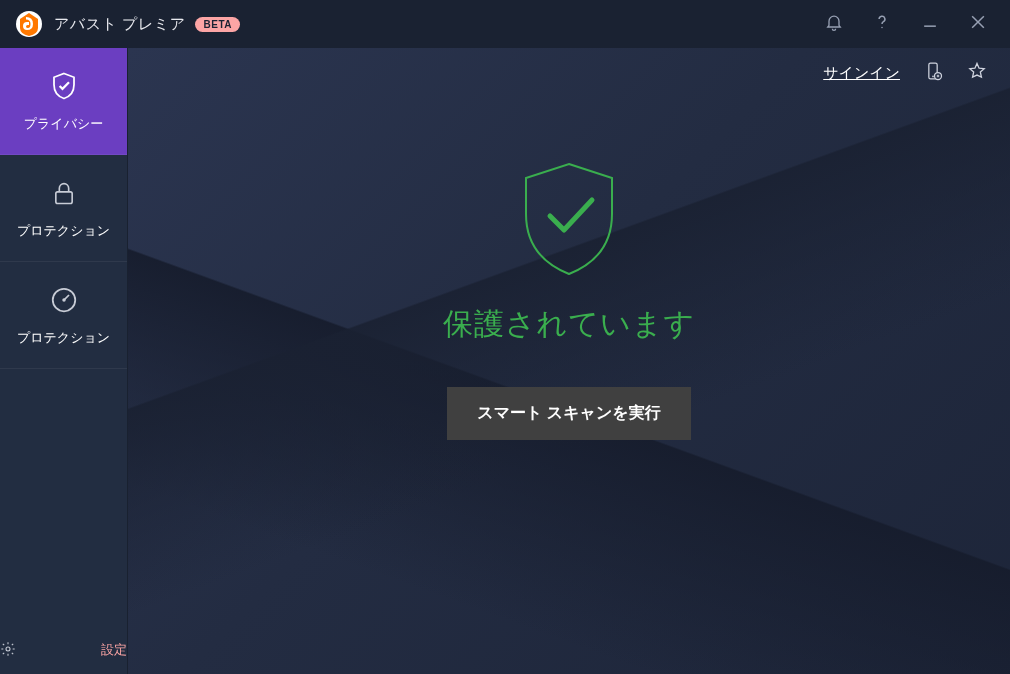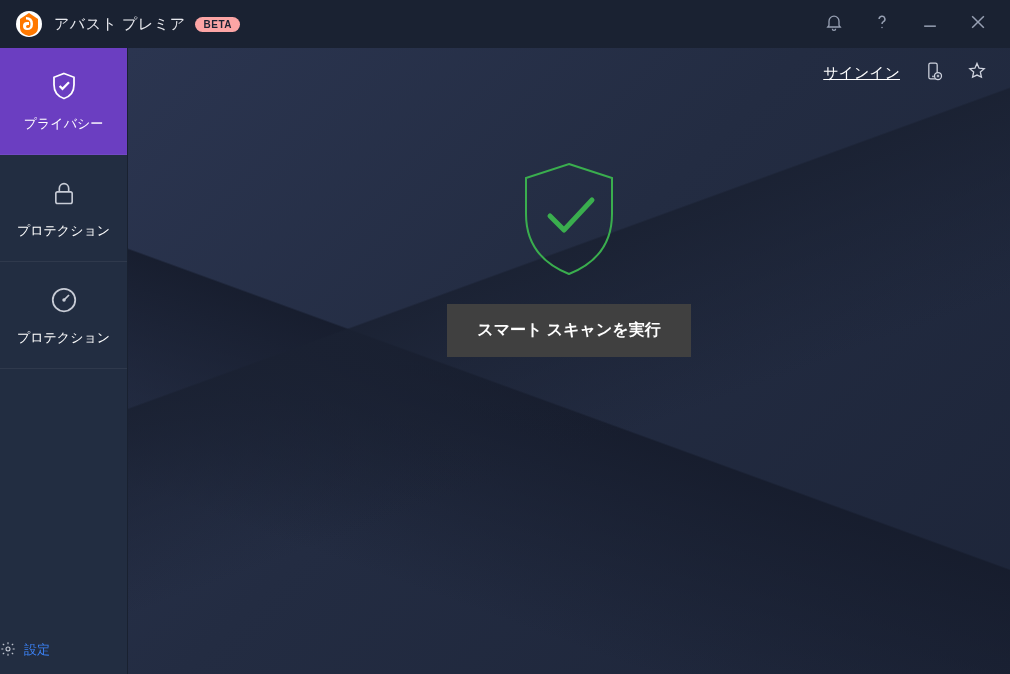--- a/index.html
+++ b/index.html
@@ -62,23 +62,23 @@
   }
   .navitem.active {
     background: #6b3ec1;
     color: #ffffff;
   }
   .navitem .icon { width: 34px; height: 34px; display:flex; align-items:center; justify-content:center; }
   .navitem .label { font-size: 13px; }
   .sidebar .grow { flex: 1; }
   .settings-row {
     height: 48px;
-    display: flex; align-items: center; justify-content: flex-start;
+    display: flex; align-items: center; justify-content: space-between;
     gap: 8px;
-    color: #3b82f6;
+    color: #fca5a5;
     cursor: pointer;
     font-size: 13px;
   }
 
   
   .main {
     flex: 1;
     position: relative;
     background: #262f45;
     overflow: hidden;
@@ -245,17 +245,18 @@
         </span>
       </div>
 
       <div class="center">
         <div class="shield">
           <svg width="110" height="120" viewBox="0 0 110 120">
             <path d="M55 6 L98 20 V56 C98 88 80 106 55 116 C30 106 12 88 12 56 V20 Z" fill="none" stroke="#3aae4e" stroke-width="2"></path>
             <path d="M36 58 L50 72 L78 42" fill="none" stroke="#3aae4e" stroke-width="5" stroke-linecap="round" stroke-linejoin="round"></path>
           </svg>
         </div>
+        <div class="status-text">保護されています</div>
         <button class="scan-btn">スマート スキャンを実行</button>
       </div>
     </div>
   </div>
 </div>
 
 </body></html>

